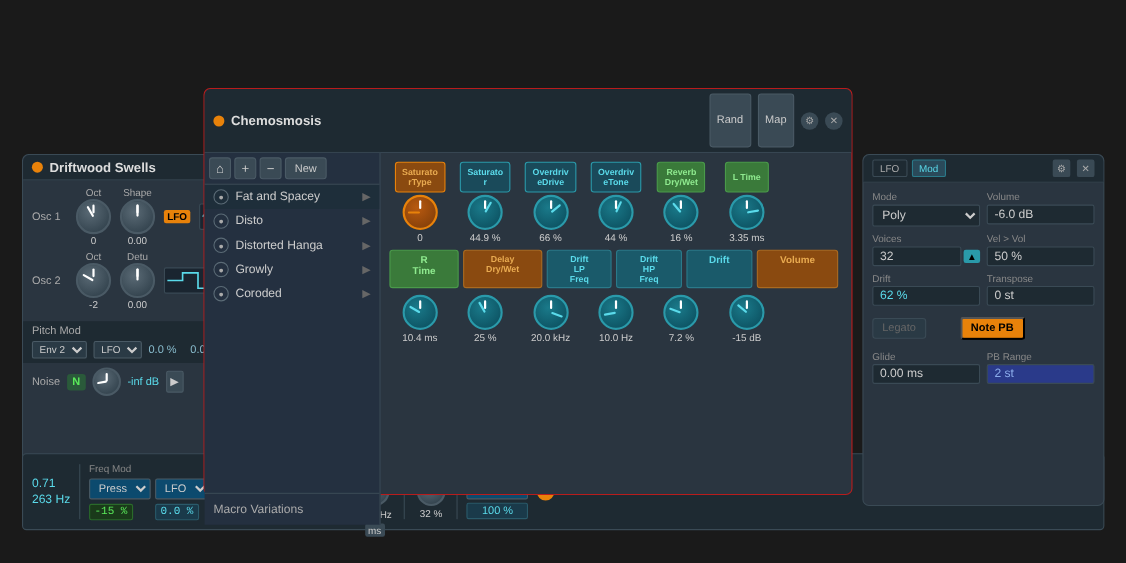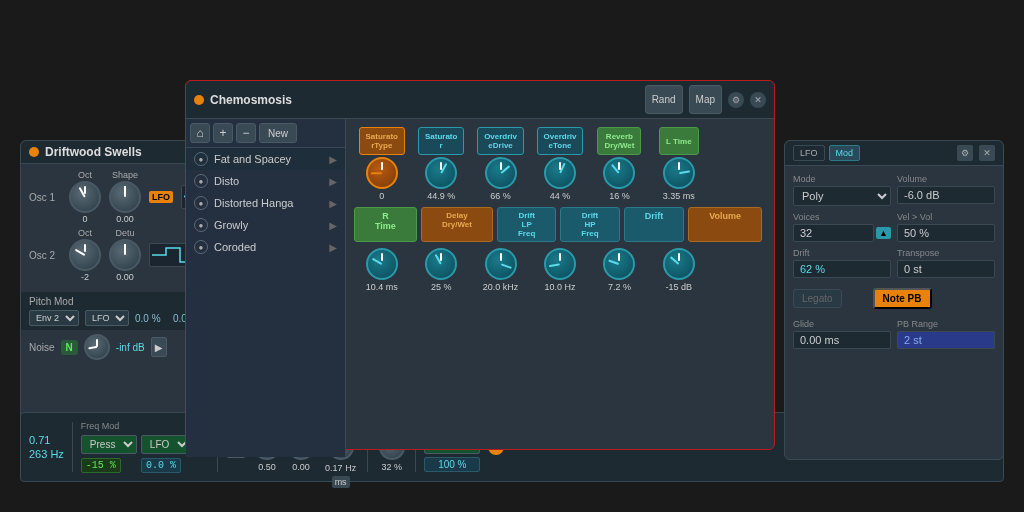--- a/index.html
+++ b/index.html
@@ -175,21 +175,21 @@
       gap: 6px;
       border-radius: 6px 6px 0 0;
       border-bottom: 1px solid #3a4a55;
     }
     .chemo-title { font-size: 12px; font-weight: bold; color: #ddd; flex: 1; }
     .header-btn {
       background: #3a4a55;
       border: 1px solid #4a5a65;
       color: #ccc;
       font-size: 10px;
-      padding: 8px 6px;
+      padding: 18px 6px;
       border-radius: 3px;
       cursor: pointer;
     }
 
     .chemo-body {
       display: flex;
       height: calc(100% - 30px);
     }
 
     
@@ -344,21 +344,21 @@
       flex-direction: column;
       gap: 4px;
     }
 
     .select-row {
       display: flex;
       gap: 4px;
     }
 
     .select-dark {
-      background: #14532d;
+      background: #0c4a6e;
       border: 1px solid #4a5a65;
       color: #ccc;
       font-size: 10px;
       padding: 2px 4px;
       border-radius: 2px;
     }
     .value-tag {
       background: #1a3a4a;
       border: 1px solid #2a5a6a;
       color: #5adaea;
@@ -622,20 +622,23 @@
           <span class="preset-name">Growly</span>
           <span class="preset-arrow">▶</span>
         </div>
         <div class="preset-item">
           <div class="preset-icon">●</div>
           <span class="preset-name">Coroded</span>
           <span class="preset-arrow">▶</span>
         </div>
       </div>
 
+      <div class="macro-variations">
+        <span>Macro Variations</span>
+      </div>
     </div>
 
     <div class="chemo-controls">
 
       <div class="knob-grid">
 
         <div class="knob-cell">
           <div style="background:#8a4a10;border:1px solid #e8820a;padding:3px 6px;border-radius:3px;text-align:center;font-size:8px;color:#e8aa50;font-weight:bold;min-height:28px;display:flex;align-items:center;justify-content:center;">Saturato<br>rType</div>
           <div class="knob" style="background:radial-gradient(circle at 40% 35%,#b85a10,#7a3a08);border-color:#e8820a;">
             <div class="knob-indicator knob-indicator-orange" style="transform:translateX(-50%) rotate(-90deg);"></div>

